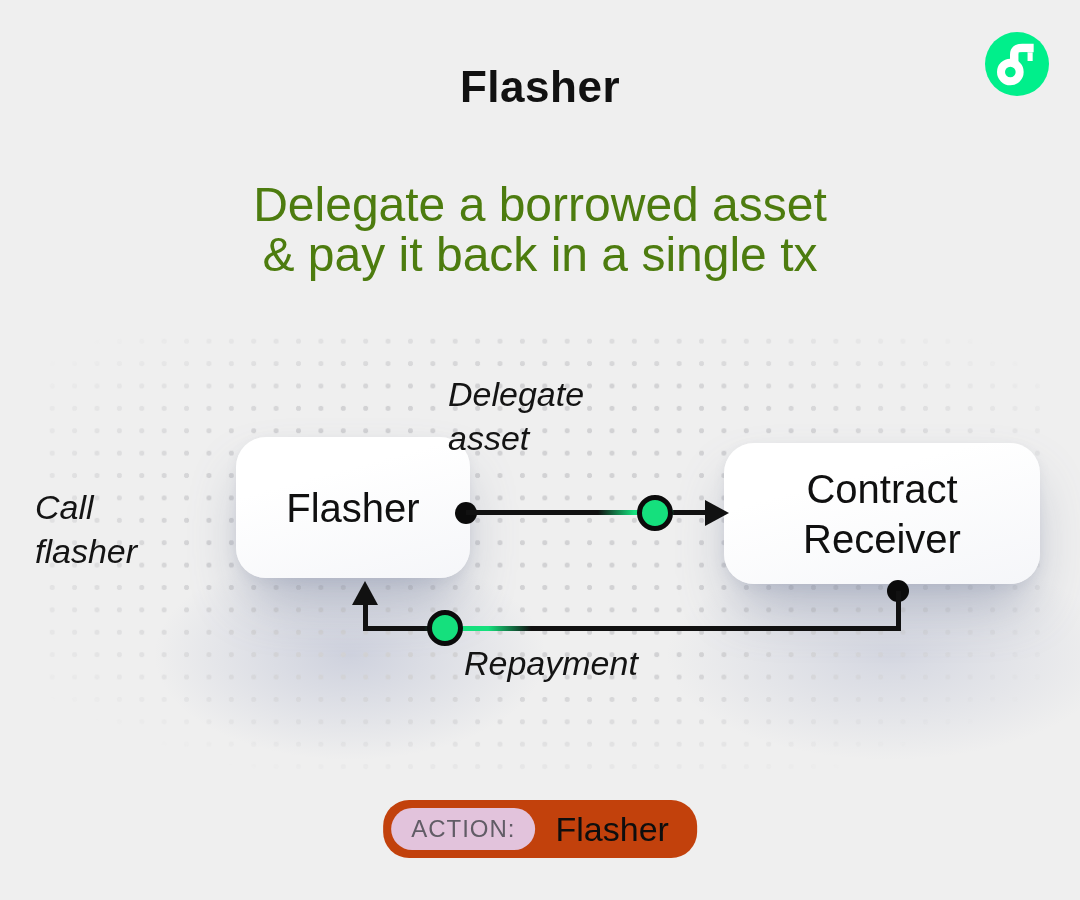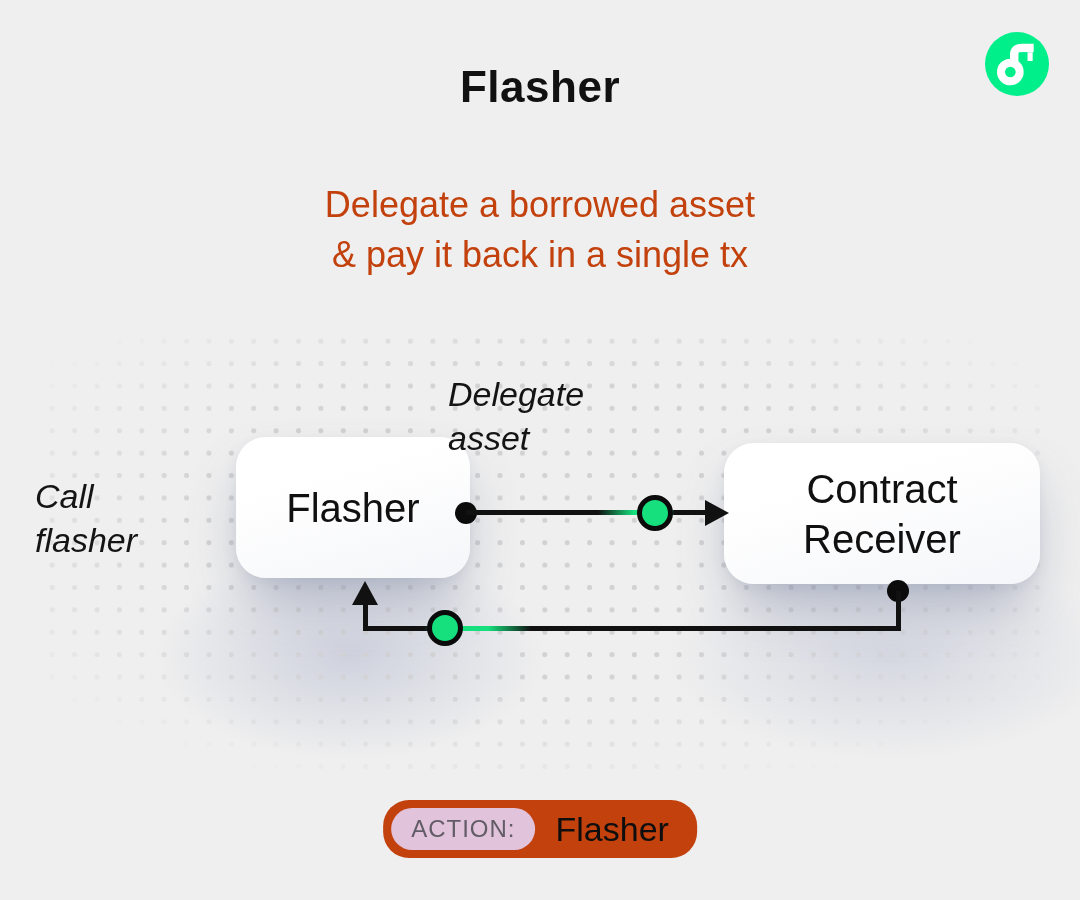--- a/index.html
+++ b/index.html
@@ -22,37 +22,37 @@
     background-size:22.4px 22.4px;background-position:6px 8px;
     -webkit-mask-image:radial-gradient(ellipse 62% 60% at 50% 46%,#000 55%,transparent 100%);
     mask-image:radial-gradient(ellipse 62% 60% at 50% 46%,#000 55%,transparent 100%);
   }
   .page-title{
     position:absolute;left:0;top:62px;width:1080px;text-align:center;
     font-size:44px;font-weight:700;letter-spacing:.5px;
   }
   .page-subtitle{
     position:absolute;left:0;top:180px;width:1080px;text-align:center;
-    font-size:36px;line-height:50px;font-weight:400;color:#c2410c;
+    font-size:48px;line-height:50px;font-weight:400;color:#4d7c0f;
   }
   .logo{position:absolute;left:985px;top:32px;width:64px;height:64px;}
   .node{
     position:absolute;border-radius:30px;
     background:linear-gradient(165deg,#ffffff 30%,#f5f6f9 100%);
     box-shadow:0 30px 55px -12px rgba(100,110,145,0.45), 0 4px 12px rgba(110,120,150,0.10);
     display:flex;align-items:center;justify-content:center;
     font-size:40px;line-height:50px;text-align:center;color:#101010;
   }
   .node-flasher{left:236px;top:437px;width:234px;height:141px;}
   .node-receiver{left:724px;top:443px;width:316px;height:141px;}
   .edge-label{
     position:absolute;text-align:left;font-style:italic;
     font-size:34px;line-height:44px;color:#141414;
   }
-  .label-call{left:35px;top:474px;width:200px;}
+  .label-call{left:35px;top:485px;width:200px;}
   .label-delegate{left:448px;top:372px;width:280px;}
   .label-repayment{left:464px;top:641px;width:280px;}
   .hline,.vline{position:absolute;background:#111;}
   .line-delegate{left:466px;top:510px;width:240px;height:5px;
     background:linear-gradient(90deg,#111 0%,#111 55%,#15e07d 70%,#15e07d 86%,#111 86.5%);}
   .line-repay-h{left:365px;top:626px;width:536px;height:5px;
     background:linear-gradient(90deg,#111 0%,#111 11%,#15e07d 17%,#15e07d 23%,#111 31%);}
   .line-repay-vr{left:896px;top:591px;width:5px;height:40px;}
   .line-repay-vl{left:363px;top:602px;width:5px;height:29px;}
   .dot-black{position:absolute;width:22px;height:22px;border-radius:50%;background:#0b0b0b;}
@@ -132,19 +132,20 @@
   <div class="hline line-delegate"></div>
   <div class="dot-green dot-green-delegate"></div>
   <div class="arrow-right"></div>
 
   <div class="dot-black dot-receiver"></div>
   <div class="vline line-repay-vr"></div>
   <div class="hline line-repay-h"></div>
   <div class="dot-green dot-green-repay"></div>
   <div class="vline line-repay-vl"></div>
   <div class="arrow-up"></div>
+  <div class="edge-label label-repayment">Repayment</div>
 
   <div class="action-badge">
     <span class="action-pill">ACTION:</span>
     <span class="action-value">Flasher</span>
   </div>
 
 </div>
 
 </body></html>

